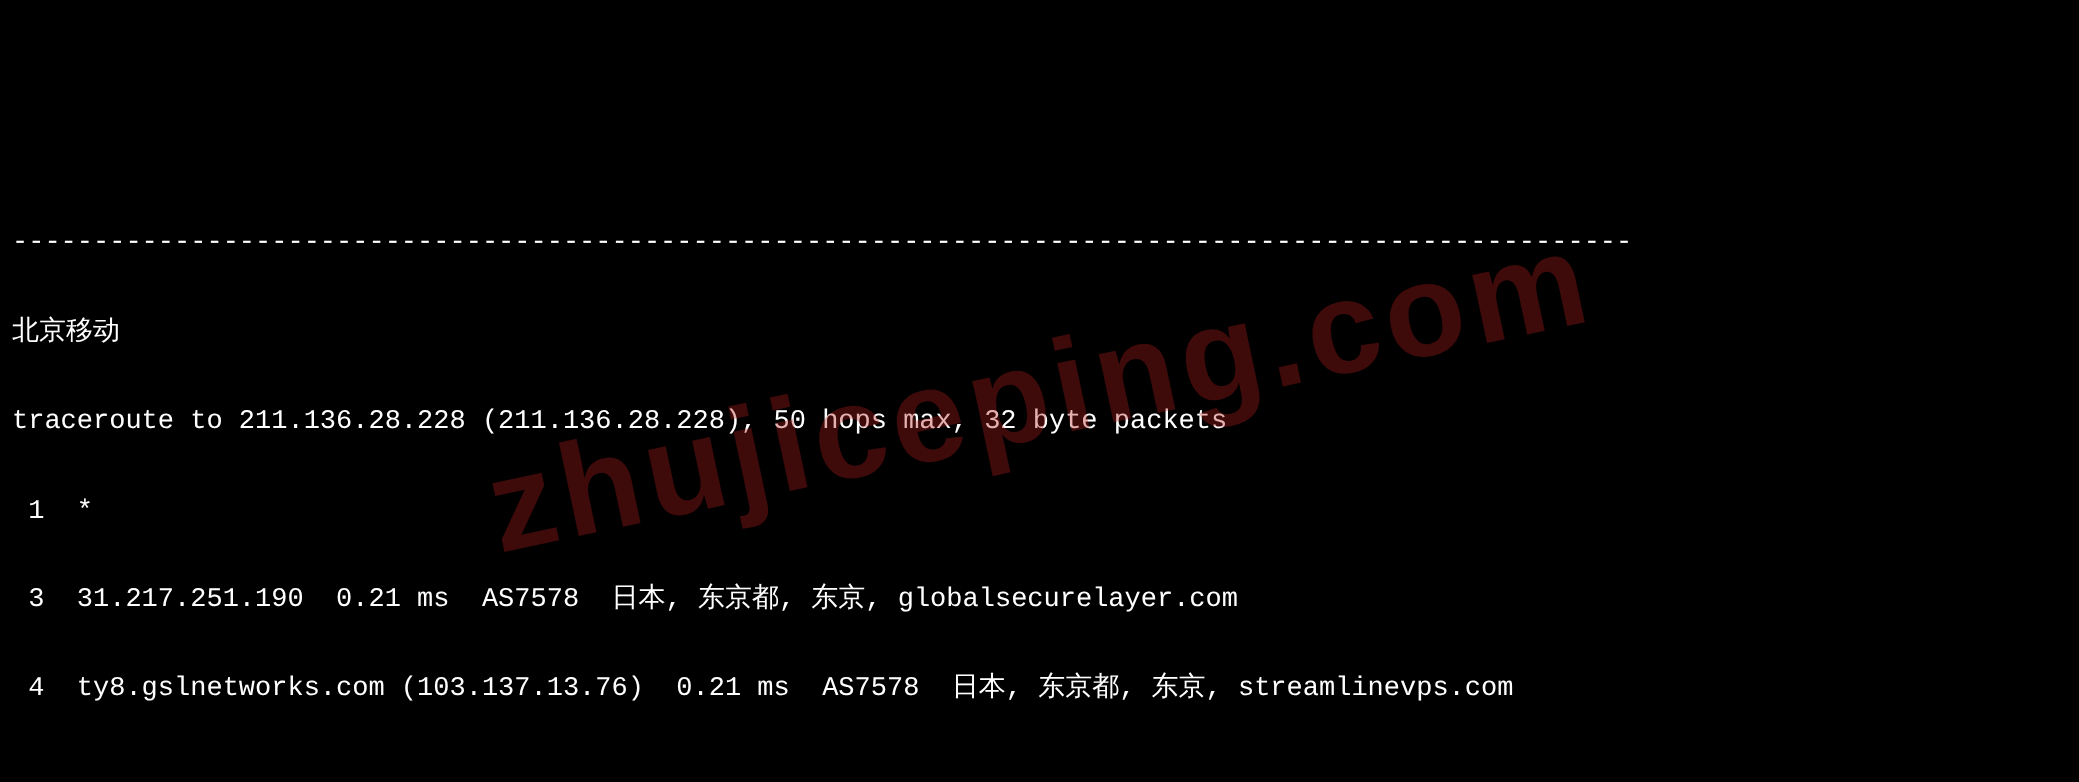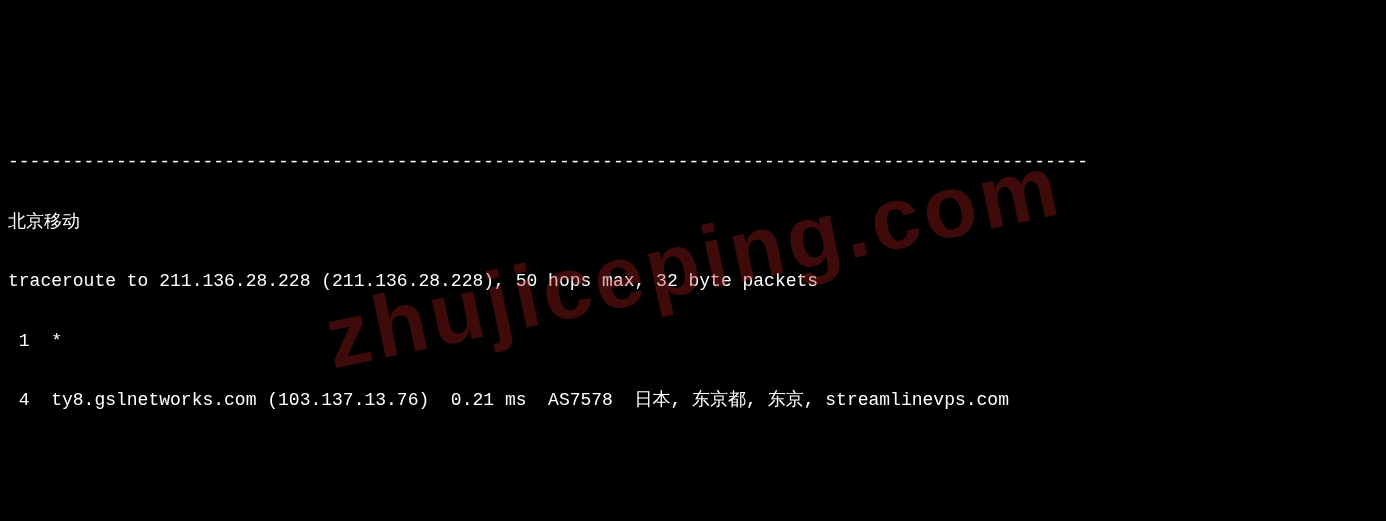--- a/index.html
+++ b/index.html
@@ -40,20 +40,21 @@
 </head>
 <body>
 
 
 
 <div class="terminal">
 <span class="line">----------------------------------------------------------------------------------------------------</span>
 <span class="line">北京移动</span>
 <span class="line">traceroute to 211.136.28.228 (211.136.28.228), 50 hops max, 32 byte packets</span>
 <span class="line"> 1  *</span>
+<span class="line"> 3  31.217.251.190  0.21 ms  AS7578  日本, 东京都, 东京, globalsecurelayer.com</span>
 <span class="line"> 4  ty8.gslnetworks.com (103.137.13.76)  0.21 ms  AS7578  日本, 东京都, 东京, streamlinevps.com</span>
 
 
 
 
 
 
 
 
 

